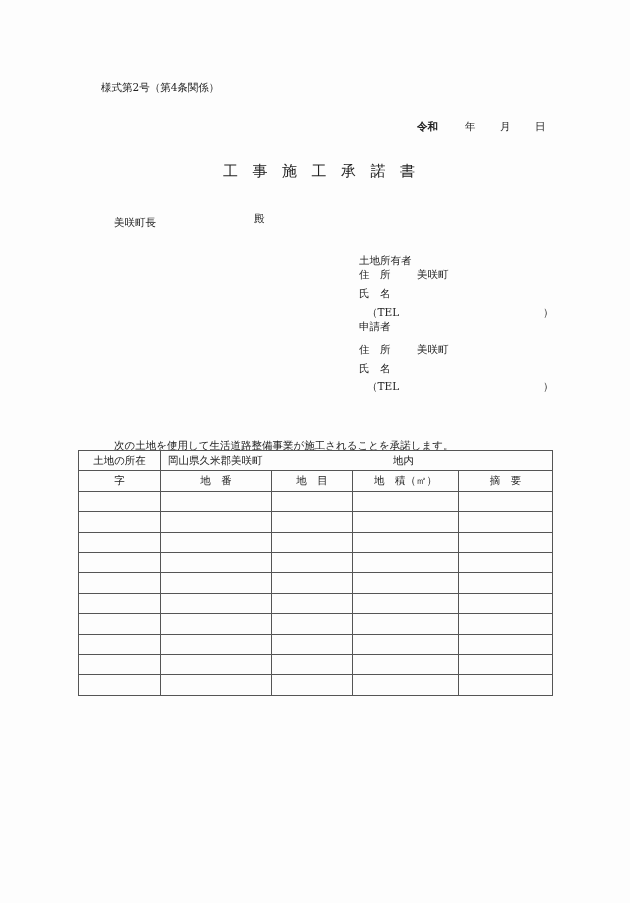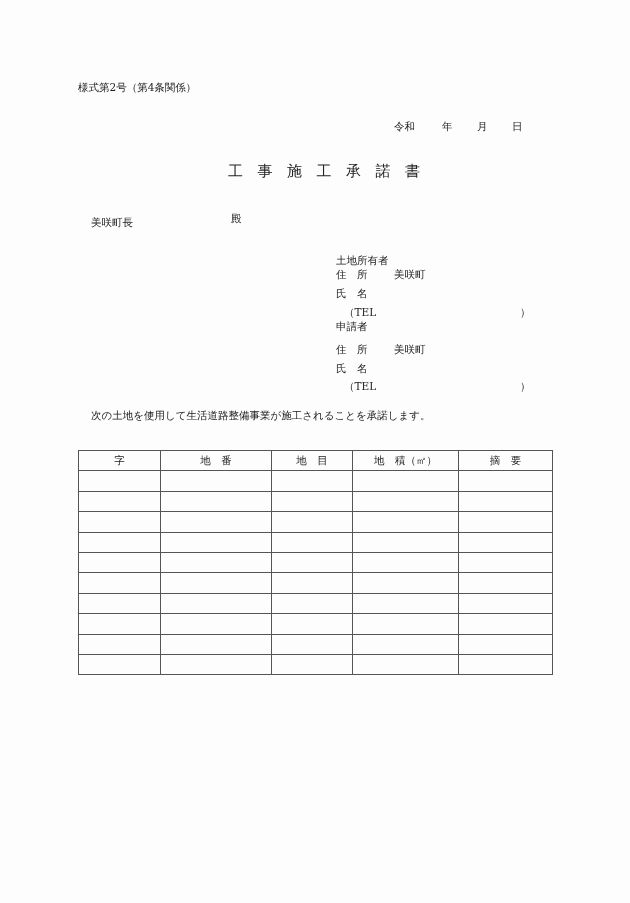--- a/index.html
+++ b/index.html
@@ -1,44 +1,44 @@
 <!DOCTYPE html>
 <html><head>
 <meta charset="utf-8">
 <style>
   html, body { margin:0; padding:0; }
   body {
     width:630px; height:903px; background:#fdfdfd; position:relative; overflow:hidden;
     font-family: "DejaVu Serif", "Liberation Serif", serif; color:#222;
   }
-  .abs { position:absolute; white-space:nowrap; }
+  .abs { position:absolute; white-space:nowrap;margin-left:23px; }
   .sm { font-size:10.5px; }
   .title { font-size:15px; letter-spacing:0; }
   .title span { display:inline-block; width:29.5px; text-align:left; }
   table.land {
     position:absolute; left:78px; top:450px; border-collapse:collapse;
     width:474px; font-size:10.5px; table-layout:fixed;
   }
   table.land td {
     border:1.2px solid #555; height:19.4px; padding:0; text-align:center; vertical-align:middle;
   }
 </style>
 </head>
 <body>
 
 <div class="abs sm" style="left:78px; top:81px;">様式第2号（第4条関係）</div>
 
 <div>
-  <span class="abs sm" style="left:394px; top:120px;">令和</span>
+  <span class="abs sm" style="left:394px; top:120px;font-weight:bold;">令和</span>
   <span class="abs sm" style="left:442px; top:120px;">年</span>
   <span class="abs sm" style="left:477px; top:120px;">月</span>
   <span class="abs sm" style="left:512px; top:120px;">日</span>
 </div>
 
-<div class="abs title" style="left:228px; top:162px;">
+<div class="abs title" style="left:200px; top:162px;">
   <span>工</span><span>事</span><span>施</span><span>工</span><span>承</span><span>諾</span><span>書</span>
 </div>
 
 <div>
   <span class="abs sm" style="left:91px; top:216px;">美咲町長</span>
   <span class="abs sm" style="left:231px; top:212px;">殿</span>
 </div>
 
 <div>
   <span class="abs sm" style="left:336px; top:254px;">土地所有者</span>
@@ -51,31 +51,38 @@
 
 <div>
   <span class="abs sm" style="left:336px; top:320px;">申請者</span>
   <span class="abs sm" style="left:336px; top:343px;">住　所</span>
   <span class="abs sm" style="left:394px; top:343px;">美咲町</span>
   <span class="abs sm" style="left:336px; top:362px;">氏　名</span>
   <span class="abs sm" style="left:344px; top:380px;">（TEL</span>
   <span class="abs sm" style="left:520px; top:380px;">）</span>
 </div>
 
-<div class="abs sm" style="left:91px; top:409px;">次の土地を使用して生活道路整備事業が施工されることを承諾します。</div>
+<div class="abs sm" style="left:91px; top:439px;">次の土地を使用して生活道路整備事業が施工されることを承諾します。</div>
 
 <table class="land">
   <colgroup>
     <col style="width:82px">
       <col style="width:111px">
       <col style="width:81px">
       <col style="width:106px">
       <col style="width:94px">
   </colgroup>
   <tbody>
+      <tr>
+    <td>土地の所在</td>
+    <td colspan="4" style="text-align:left; padding-left:7px; position:relative;">
+      <span>岡山県久米郡美咲町</span>
+      <span style="position:absolute; left:232px; top:3px;">地内</span>
+    </td>
+  </tr>
   <tr>
     <td>字</td>
     <td>地　番</td>
     <td>地　目</td>
     <td>地　積（㎡）</td>
     <td>摘　要</td>
   </tr>
   <tr>
         <td></td>
         <td></td>

